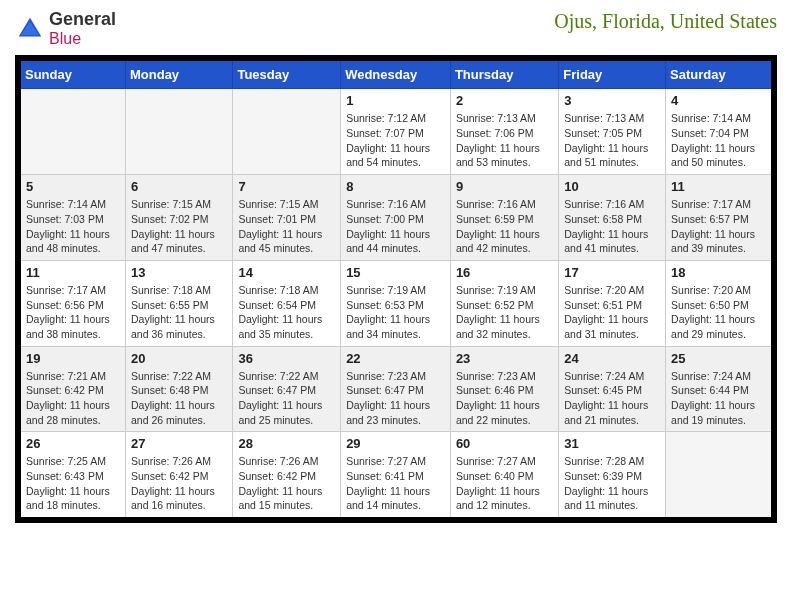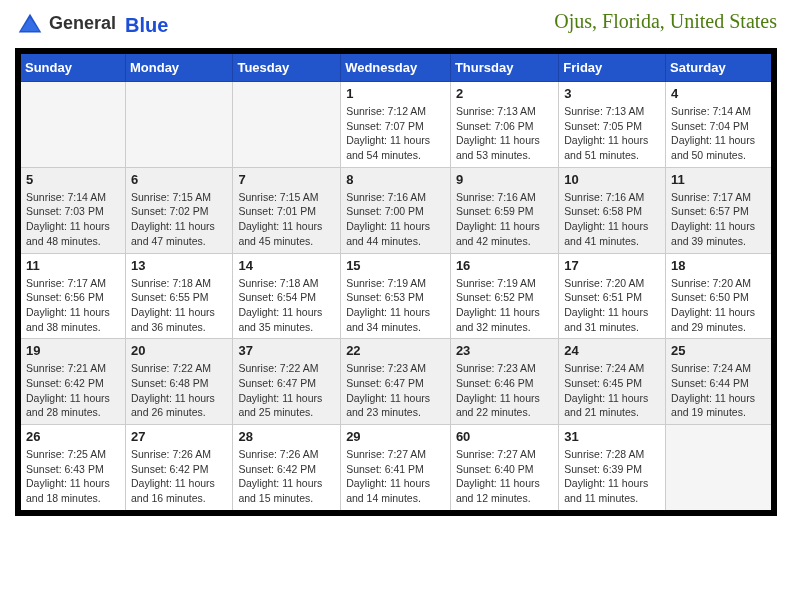--- a/index.html
+++ b/index.html
@@ -16,33 +16,32 @@
       align-items: flex-start;
       margin-bottom: 8px;
     }
     .logo {
       display: flex;
       align-items: center;
       gap: 4px;
     }
     .logo-text {
       display: flex;
-      flex-direction: row;
+      flex-direction: column;
       line-height: 1.1;
-      gap: 9px;
     }
     .logo-general {
       font-size: 18px;
       font-weight: bold;
       color: #333;
     }
     .logo-blue {
-      font-size: 20px;
-      font-weight: bold;
-      color: #1d4ed8;
+      font-size: 16px;
+      font-weight: normal;
+      color: #be185d;
     }
     .logo-icon {
       width: 30px;
       height: 30px;
     }
     .title-block {
       text-align: right;
     }
     .month-title {
       font-size: 32px;
@@ -252,21 +251,21 @@
 Sunset: 6:42 PM
 Daylight: 11 hours and 28 minutes.</div>
         </td>
         <td>
           <div class="day-number">20</div>
           <div class="day-info" style="white-space: pre-line;">Sunrise: 7:22 AM
 Sunset: 6:48 PM
 Daylight: 11 hours and 26 minutes.</div>
         </td>
         <td>
-          <div class="day-number">37</div>
+          <div class="day-number">36</div>
           <div class="day-info" style="white-space: pre-line;">Sunrise: 7:22 AM
 Sunset: 6:47 PM
 Daylight: 11 hours and 25 minutes.</div>
         </td>
         <td>
           <div class="day-number">22</div>
           <div class="day-info" style="white-space: pre-line;">Sunrise: 7:23 AM
 Sunset: 6:47 PM
 Daylight: 11 hours and 23 minutes.</div>
         </td>

